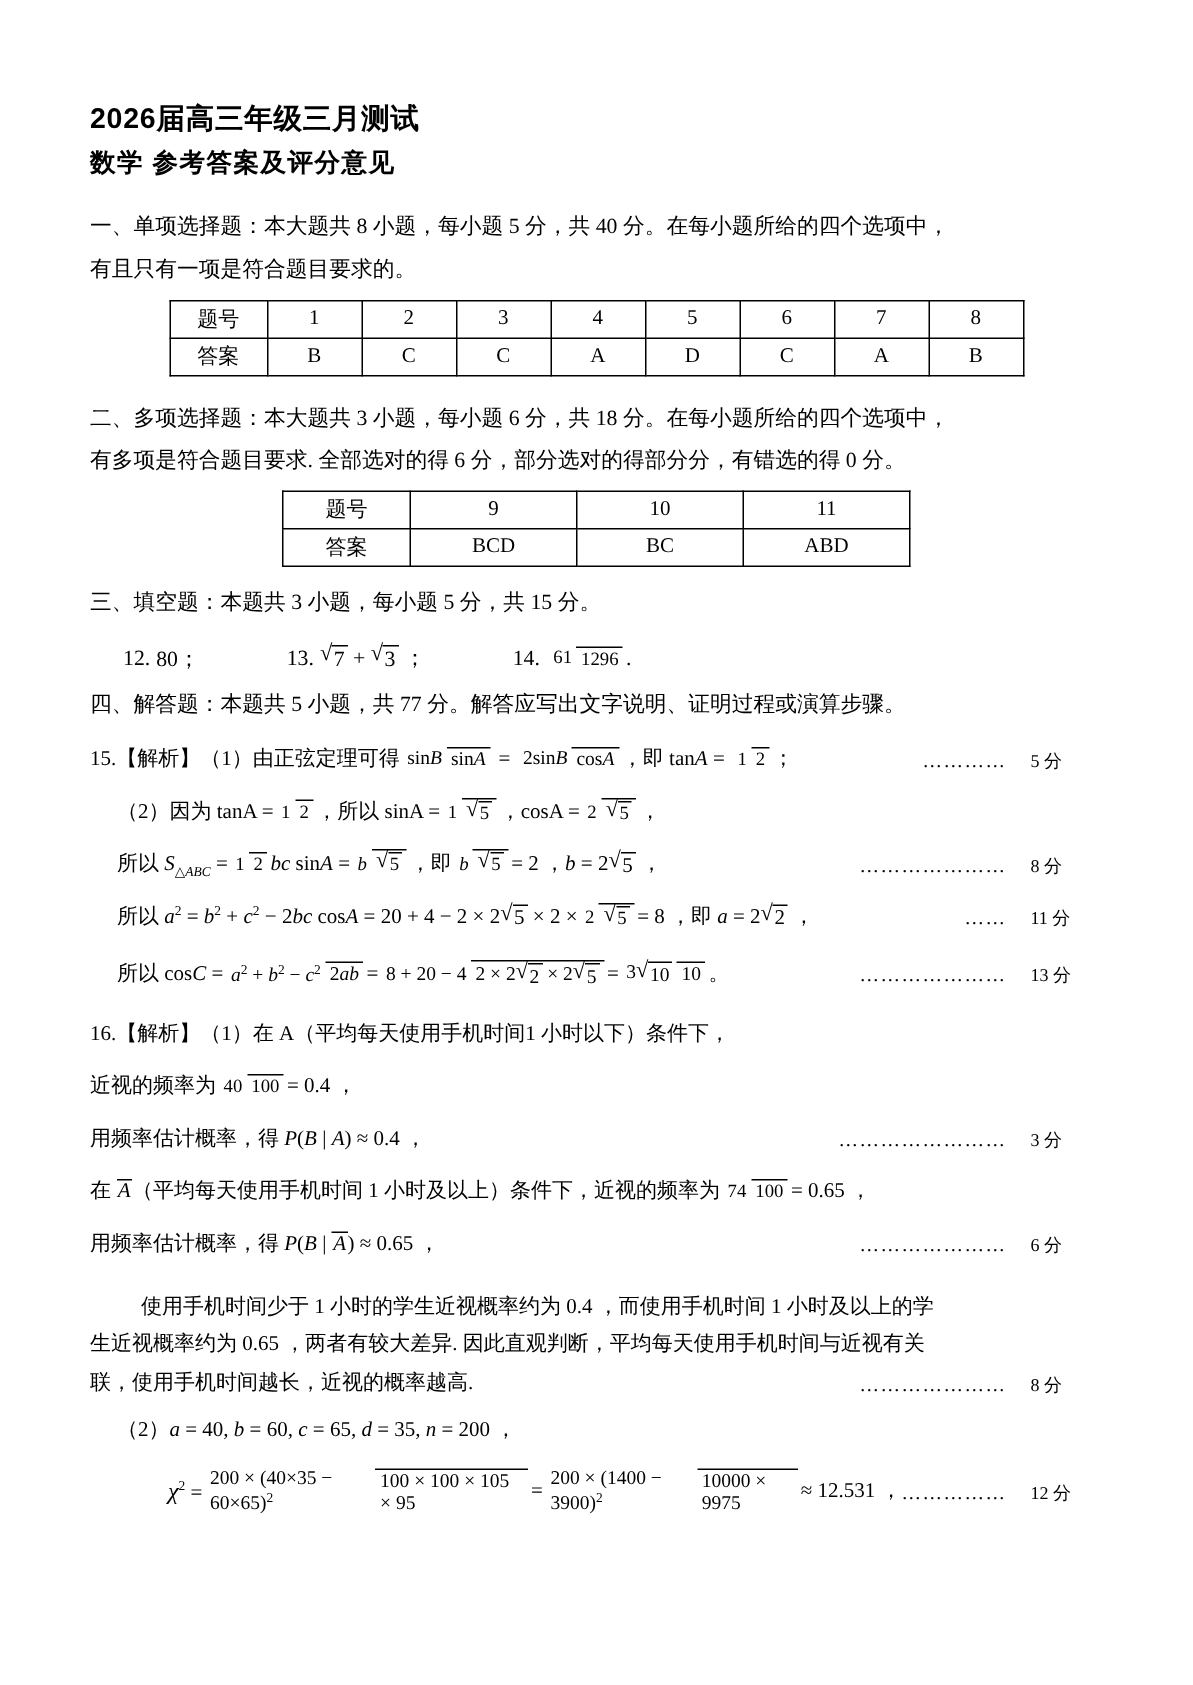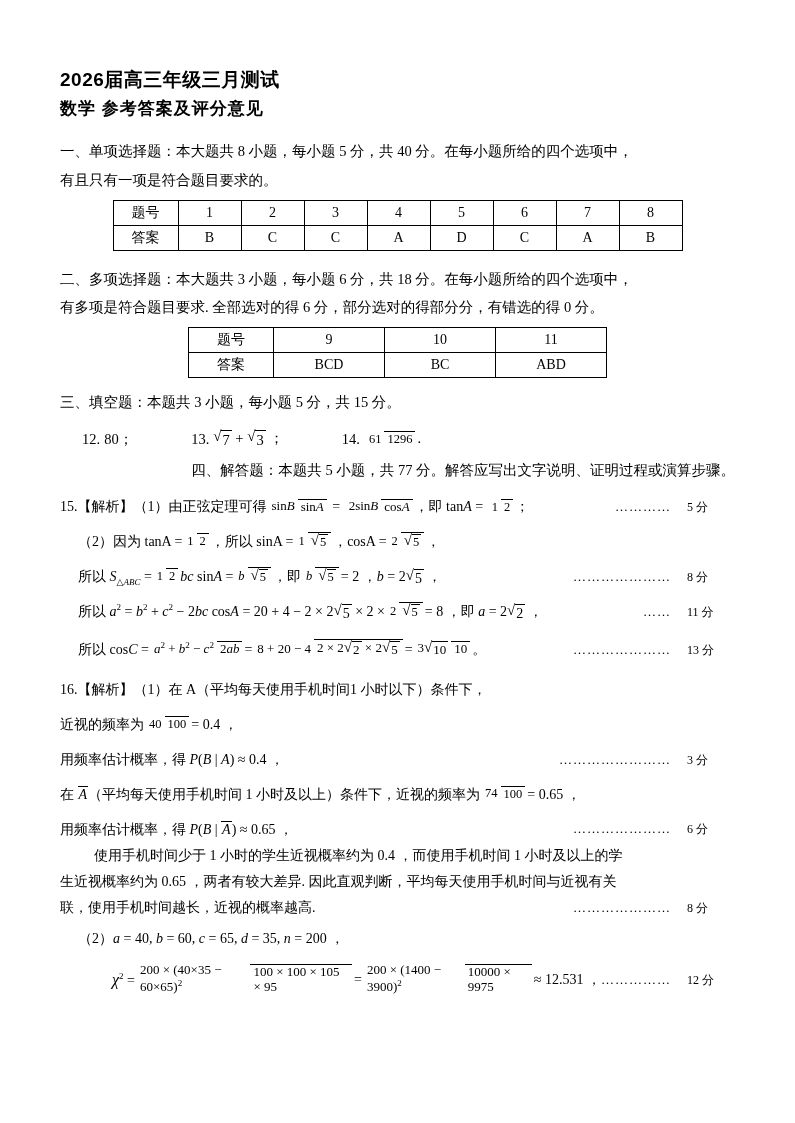--- a/index.html
+++ b/index.html
@@ -65,21 +65,20 @@
     display: flex;
     align-items: center;
     padding-left: 22px;
     gap: 58px;
   }
   .fill-item { display: flex; align-items: center; gap: 4px; }
   .sec4 {
     font-size: 14.5px;
     line-height: 1.9;
     margin-top: 8px;
-    text-align: right;
   }
   .solution {
     font-size: 14px;
     line-height: 1.85;
   }
   .ln {
     display: flex;
     align-items: center;
     margin-top: 9px;
     min-height: 20px;
@@ -383,21 +382,21 @@
         </span>
       <span class="txt">= 0.65 ，</span>
     </div>
 
     <div class="ln">
       <span class="txt">用频率估计概率，得 <span class="m">P</span>(<span class="m">B</span> | <span class="ovl m">A</span>) ≈ 0.65 ，</span>
       <span class="dots">…………………</span>
       <span class="score">6 分</span>
     </div>
 
-    <div class="ln indent2" style="margin-top:1px">
+    <div class="ln indent2" style="margin-top:16px">
       <span class="txt">使用手机时间少于 1 小时的学生近视概率约为 0.4 ，而使用手机时间 1 小时及以上的学</span>
     </div>
     <div class="ln tight">
       <span class="txt">生近视概率约为 0.65 ，两者有较大差异. 因此直观判断，平均每天使用手机时间与近视有关</span>
     </div>
     <div class="ln tight">
       <span class="txt">联，使用手机时间越长，近视的概率越高.</span>
       <span class="dots">…………………</span>
       <span class="score">8 分</span>
     </div>

